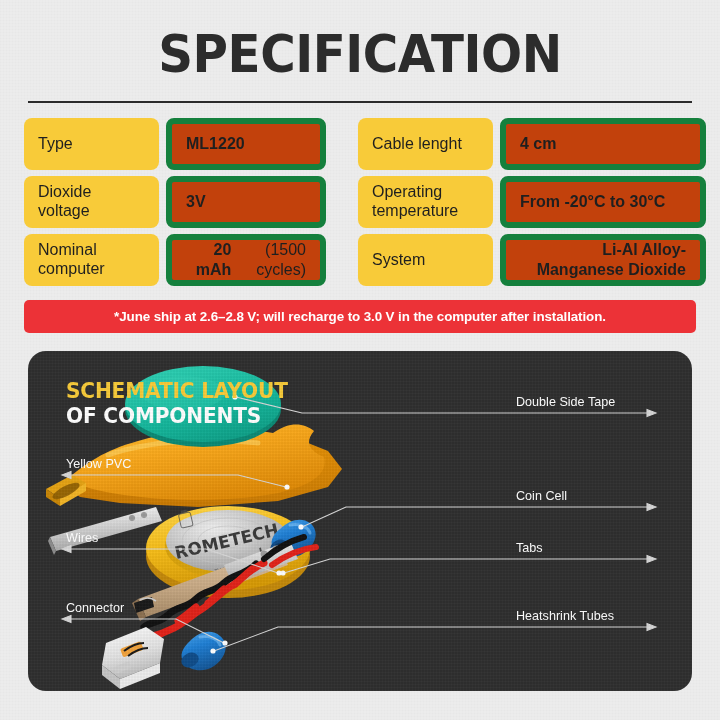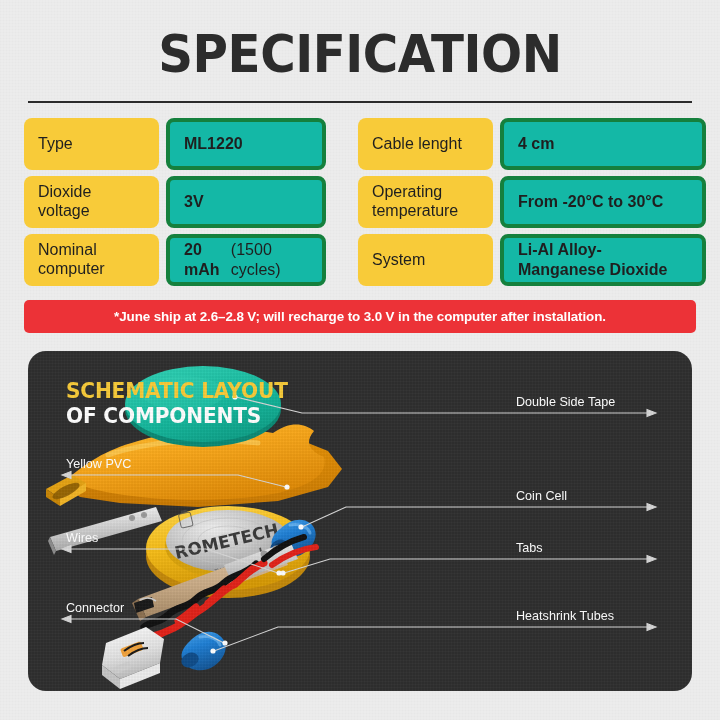--- a/index.html
+++ b/index.html
@@ -62,24 +62,25 @@
     box-sizing: border-box;
     font-size: 16px;
     color: #1f1f1f;
   }
   .cell.label {
     background: #f8cb39;
     font-weight: normal;
     line-height: 1.18;
   }
   .cell.value {
-    background: #14b8a6;
-    border: 4px solid #15803d;
+    background: #c2410c;
+    border: 6px solid #15803d;
     font-weight: bold;
     line-height: 1.22;
+    text-align: right;
   }
   .cell .sub {
     font-weight: normal;
     display: block;
   }
   .spacer { background: transparent; }
 
   
   .note {
     position: absolute;

